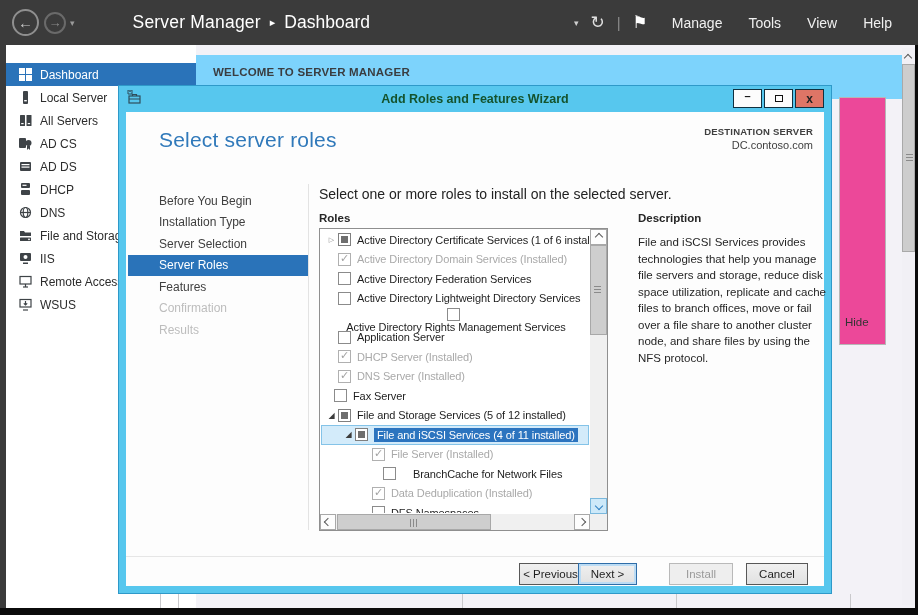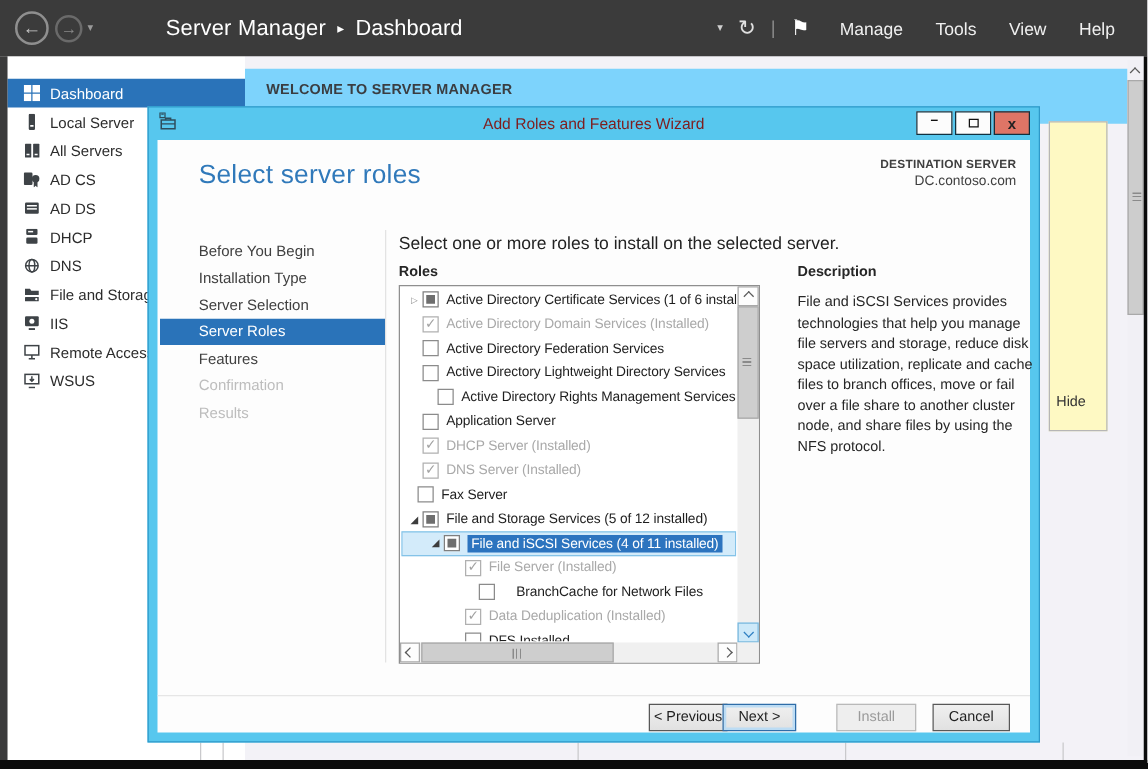--- a/index.html
+++ b/index.html
@@ -33,41 +33,41 @@
   .side-item { height:23px; display:flex; align-items:center; padding-left:12px; font-size:12px; color:#2c2c2c; white-space:nowrap; }
   .side-item.selected { background:var(--accent); color:#fff; }
   .side-item .ic { width:14px; height:14px; margin-right:8px; flex:none; color:#3e4347; display:flex; align-items:center; justify-content:center; }
   .side-item.selected .ic { color:#fff; }
   .side-item svg { display:block; }
 
   
   .content-bg { position:absolute; left:196px; top:45px; width:719px; height:563px; background:#f3f2f7; z-index:1; }
   .welcome-band { position:absolute; left:196px; top:55px; width:706px; height:44px; background:#7dd3fc; z-index:2; }
   .welcome-title { position:absolute; left:17px; top:11px; font-size:11.5px; font-weight:bold; color:#3a3d41; letter-spacing:.2px; }
-  .right-tile { position:absolute; left:839px; top:97px; width:47px; height:248px; background:#fef9c3; border:1px solid #b6b6b6; z-index:3; }
+  .right-tile { position:absolute; left:839px; top:97px; width:47px; height:248px; background:#ec4899; border:1px solid #b6b6b6; z-index:3; }
   .hide-label { position:absolute; left:5px; bottom:16px; font-size:11.5px; color:#333; }
   .grid-line { position:absolute; top:594px; width:1px; height:14px; background:#c9c9cc; z-index:2; }
 
   
   .main-scroll { position:absolute; left:902px; top:48px; width:13px; height:557px; background:#f1f0f5; z-index:4; }
   .main-scroll .chev-up { position:absolute; left:3px; top:7px; }
   .main-thumb { position:absolute; left:0; top:16px; width:13px; height:188px; background:#cdcdcd; border:1px solid #a9a9a9; }
   .grip-v { position:absolute; left:3px; top:50%; margin-top:-4px; width:7px; height:8px;
             background:repeating-linear-gradient(to bottom,#8a8a8a 0 1px,transparent 1px 3px); }
   .chev { width:6px; height:6px; border-right:1.6px solid #5a5a5a; border-bottom:1.6px solid #5a5a5a; }
   .chev-up { transform:rotate(225deg); }
   .chev-down { transform:rotate(45deg); }
   .chev-left { transform:rotate(135deg); }
   .chev-right { transform:rotate(-45deg); }
 
   
   .dialog { position:absolute; left:118px; top:85px; width:714px; height:509px; background:var(--cyan); border:1px solid #2e99c9; z-index:10; }
   .dlg-titlebar { position:absolute; left:0; top:0; right:0; height:26px; display:flex; align-items:center; }
   .dlg-icon { margin-left:8px; color:#33525e; }
-  .dlg-title { position:absolute; left:0; right:0; text-align:center; font-size:12.5px; font-weight:400; color:#7f1d1d; }
+  .dlg-title { position:absolute; left:0; right:0; text-align:center; font-size:12.5px; font-weight:700; color:#14532d; }
   .win-btns { position:absolute; right:7px; top:3px; display:flex; gap:2px; z-index:2; }
   .win-btn { width:29px; height:19px; background:#fcfcfc; border:1px solid #10303f; display:flex; align-items:center; justify-content:center; font-size:11px; color:#111; }
   .win-btn .sq { width:8px; height:7px; border:1.5px solid #111; }
   .win-btn.min span { margin-top:-5px; font-weight:bold; }
   .win-btn.close { background:var(--close); font-weight:bold; color:#222; font-size:12px; }
 
   .dlg-body { position:absolute; left:7px; right:7px; top:26px; bottom:7px; background:#fdfdfd; }
   .page-title { position:absolute; left:33px; top:16px; font-size:21px; color:var(--heading); letter-spacing:.2px; }
   .dest { position:absolute; right:11px; top:14px; text-align:right; color:#3f3f3f; }
   .dest-label { font-size:9.5px; font-weight:bold; letter-spacing:.2px; }
@@ -343,21 +343,21 @@
           <div class="role-row" style="padding-left: 4px;">
             <span class="exp"></span>
             <span class="cb unchecked"></span>
             <span class="lbl">Active Directory Federation Services</span>
           </div>
           <div class="role-row" style="padding-left: 4px;">
             <span class="exp"></span>
             <span class="cb unchecked"></span>
             <span class="lbl">Active Directory Lightweight Directory Services</span>
           </div>
-          <div class="role-row" style="padding-left: 16px;">
+          <div class="role-row" style="padding-left: 2px; flex-direction: column;">
             <span class="exp"></span>
             <span class="cb unchecked"></span>
             <span class="lbl">Active Directory Rights Management Services</span>
           </div>
           <div class="role-row" style="padding-left: 4px;">
             <span class="exp"></span>
             <span class="cb unchecked"></span>
             <span class="lbl">Application Server</span>
           </div>
           <div class="role-row dim" style="padding-left: 4px;">
@@ -396,21 +396,21 @@
             <span class="lbl">BranchCache for Network Files</span>
           </div>
           <div class="role-row dim" style="padding-left: 38px;">
             <span class="exp"></span>
             <span class="cb checked-disabled"></span>
             <span class="lbl">Data Deduplication (Installed)</span>
           </div>
           <div class="role-row" style="padding-left: 38px;">
             <span class="exp"></span>
             <span class="cb unchecked"></span>
-            <span class="lbl">DFS Installed</span>
+            <span class="lbl">DFS Namespaces</span>
           </div>
         </div>
       <div class="vsb">
         <div class="sb-btn up">
             <div class="chev chev-up"></div>
           </div>
         <div class="vsb-thumb">
             <div class="grip-v"></div>
           </div>
         <div class="sb-btn down">

